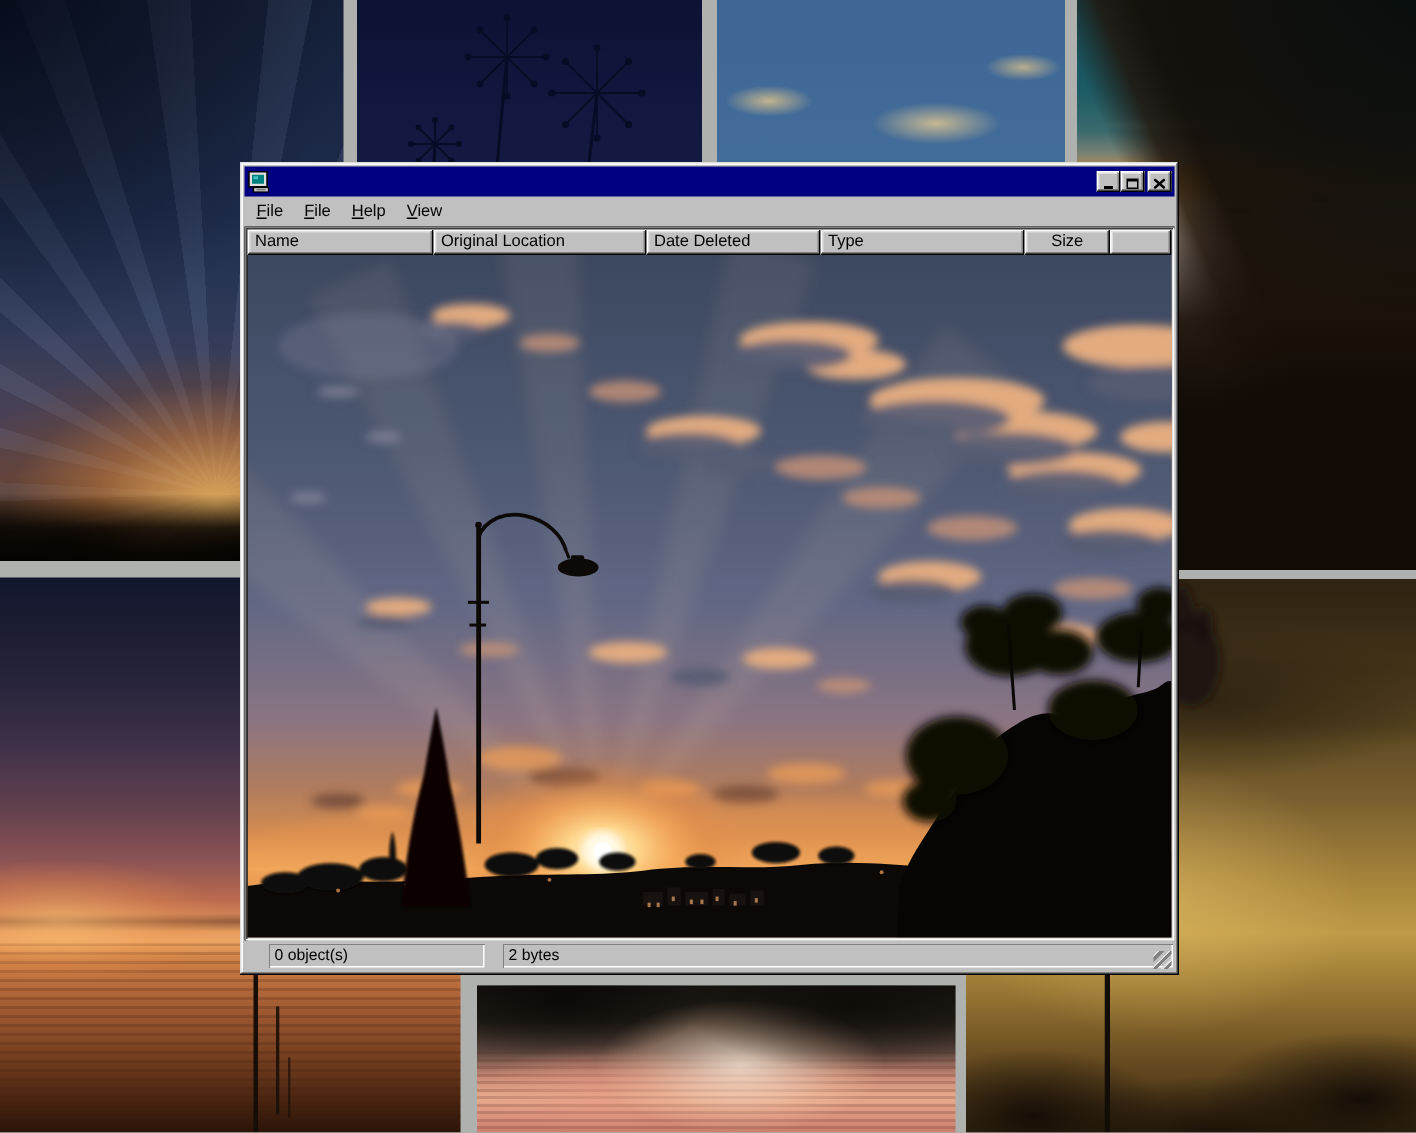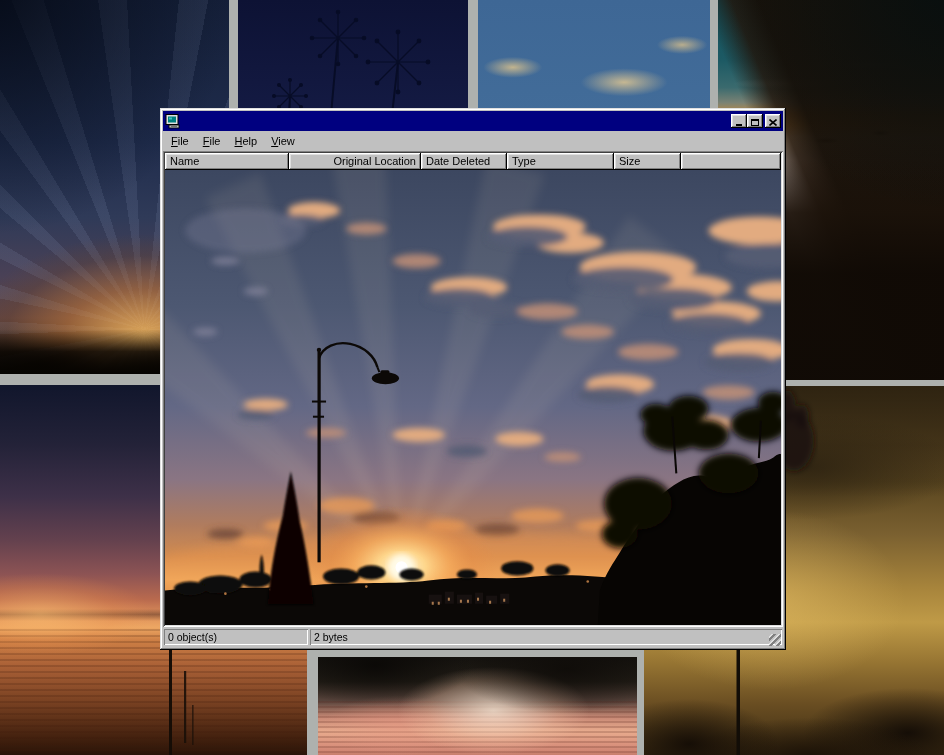--- a/index.html
+++ b/index.html
@@ -107,25 +107,25 @@
     flex:1;display:flex;flex-direction:column;background:#0b0806;
     box-shadow: inset 1px 1px 0 #808080, inset -1px -1px 0 #fff, inset 2px 2px 0 #404040, inset -2px -2px 0 #dfdfdf;
     padding:2px;min-height:0;
   }
   .cols{height:17px;flex:0 0 17px;display:flex;background:#c0c0c0;}
   .col{
     box-sizing:border-box;height:17px;background:#c0c0c0;
     box-shadow: inset -1px -1px 0 #000, inset 1px 1px 0 #fff, inset -2px -2px 0 #808080, inset 2px 2px 0 #dfdfdf;
     font-size:11px;line-height:15px;color:#000;padding:1px 5px 0 5px;white-space:nowrap;overflow:hidden;
   }
-  .c0{width:124px;} .c1{width:132px;text-align:right;} .c2{width:86px;} .c3{width:107px;}
-  .c4{width:67px;text-align:left;} .c5{flex:1;}
+  .c0{width:124px;} .c1{width:142px;} .c2{width:116px;} .c3{width:136px;}
+  .c4{width:57px;text-align:center;} .c5{flex:1;}
   .photo{flex:1;position:relative;overflow:hidden;min-height:0;}
   .photo svg{position:absolute;left:0;top:0;width:100%;height:100%;}
-  .statusbar{height:20px;flex:0 0 20px;display:flex;gap:2px;padding:2px 1px 0 1px;position:relative;box-sizing:border-box;}
+  .statusbar{height:20px;flex:0 0 20px;display:flex;gap:12px;padding:2px 1px 0 16px;position:relative;box-sizing:border-box;}
   .spanel{
     box-shadow: inset 1px 1px 0 #808080, inset -1px -1px 0 #fff;
     background:#c0c0c0;font-size:10.5px;line-height:16px;color:#000;padding-left:4px;height:16px;box-sizing:border-box;
     white-space:nowrap;overflow:hidden;
   }
   .s1{width:144px;flex:0 0 144px;}
   .s2{flex:1;}
   .grip{
     position:absolute;right:2px;bottom:1px;width:12px;height:12px;
     background:repeating-linear-gradient(135deg, rgba(0,0,0,0) 0 2px, #dfdfdf 2px 3px, #808080 3px 5px);

